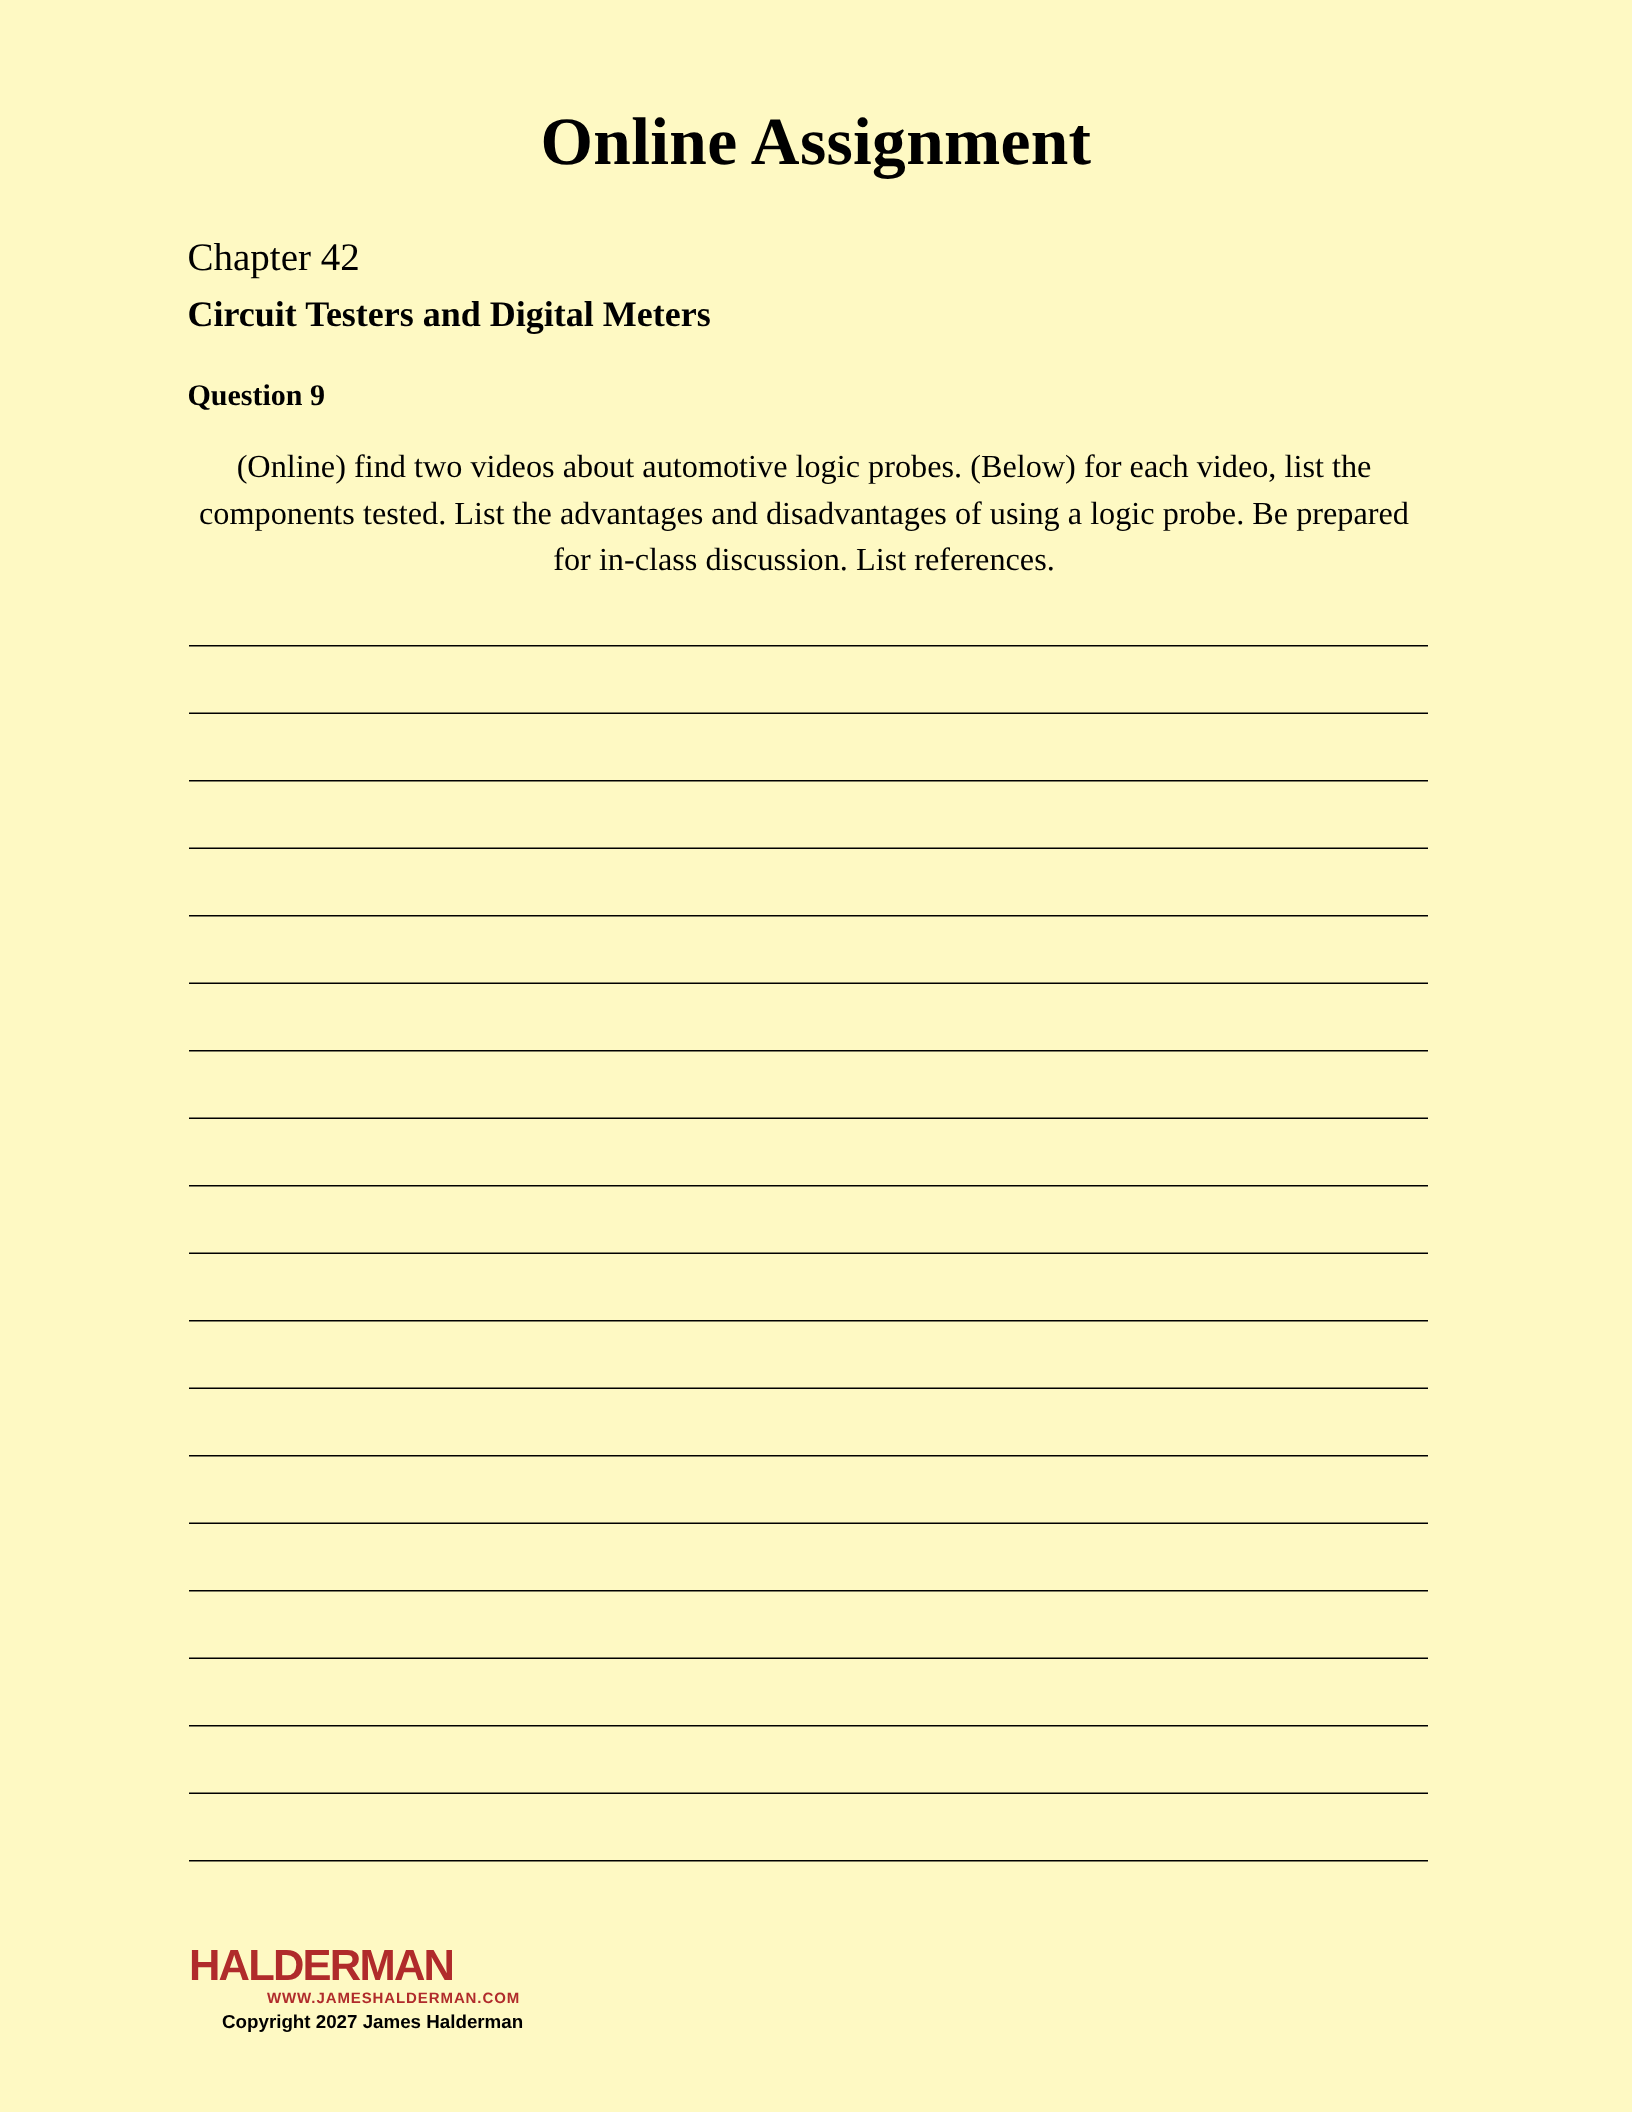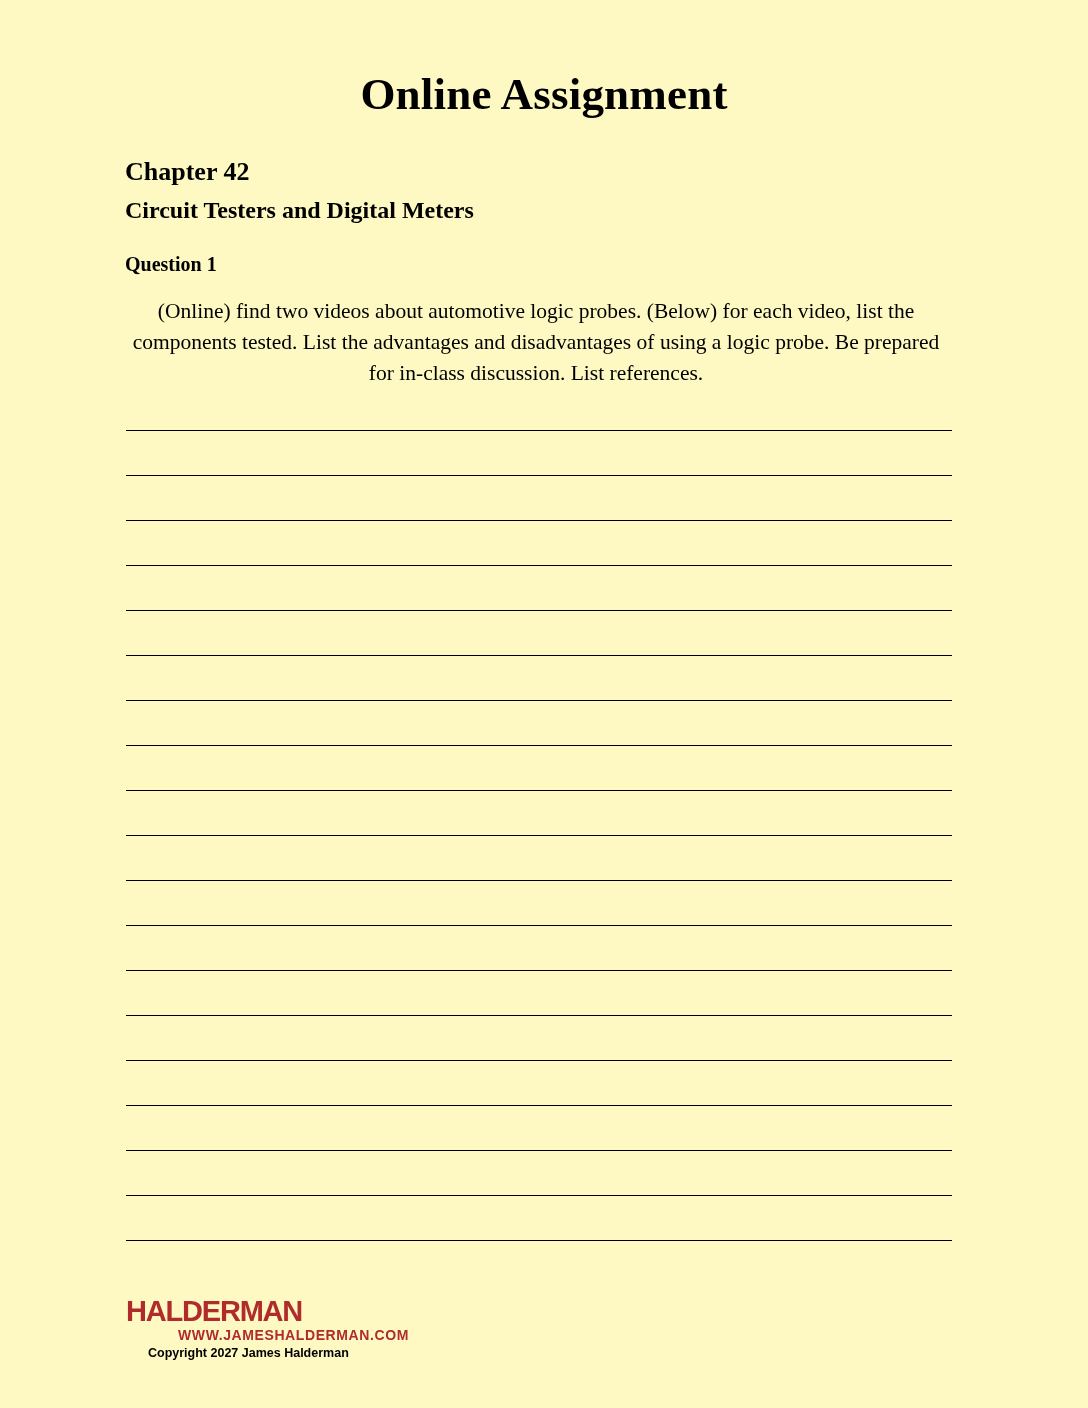--- a/index.html
+++ b/index.html
@@ -35,21 +35,21 @@
     letter-spacing: 0.2px;
   }
   .chapter-block {
     position: absolute;
     left: 125px;
     top: 152px;
     width: 830px;
   }
   .chapter-number {
     font-size: 26px;
-    font-weight: bold;
+    font-weight: normal;
     line-height: 1.55;
     font-family: "Liberation Serif", serif;
   }
   .chapter-name {
     font-size: 24px;
     font-weight: bold;
     line-height: 1.55;
     font-family: "Liberation Serif", serif;
   }
   .question-label {
@@ -91,21 +91,21 @@
     font-family: Liberation Sans, sans-serif;
     font-weight: bold;
     font-size: 29px;
     letter-spacing: -1.2px;
     color: #b02b2b;
     line-height: 0.95;
   }
   .brand-url {
     font-family: "Liberation Sans", sans-serif;
     font-weight: bold;
-    font-size: 14px;
+    font-size: 10px;
     letter-spacing: 0.6px;
     color: #b02b2b;
     margin-top: 1px;
     padding-left: 52px;
   }
   .copyright {
     font-family: "Liberation Sans", sans-serif;
     font-weight: bold;
     font-size: 12.5px;
     color: #000000;
@@ -118,21 +118,21 @@
 
 <div class="page">
 
   <div class="doc-title">Online Assignment</div>
 
   <div class="chapter-block">
     <div class="chapter-number">Chapter 42</div>
     <div class="chapter-name">Circuit Testers and Digital Meters</div>
   </div>
 
-  <div class="question-label">Question 1</div>
+  <div class="question-label">Question 9</div>
 
   <div class="question-text">(Online) find two videos about automotive logic probes. (Below) for each video, list the components tested. List the advantages and disadvantages of using a logic probe. Be prepared for in-class discussion. List references.</div>
 
   <div class="lines">
       <div class="rule"></div>
       <div class="rule"></div>
       <div class="rule"></div>
       <div class="rule"></div>
       <div class="rule"></div>
       <div class="rule"></div>

